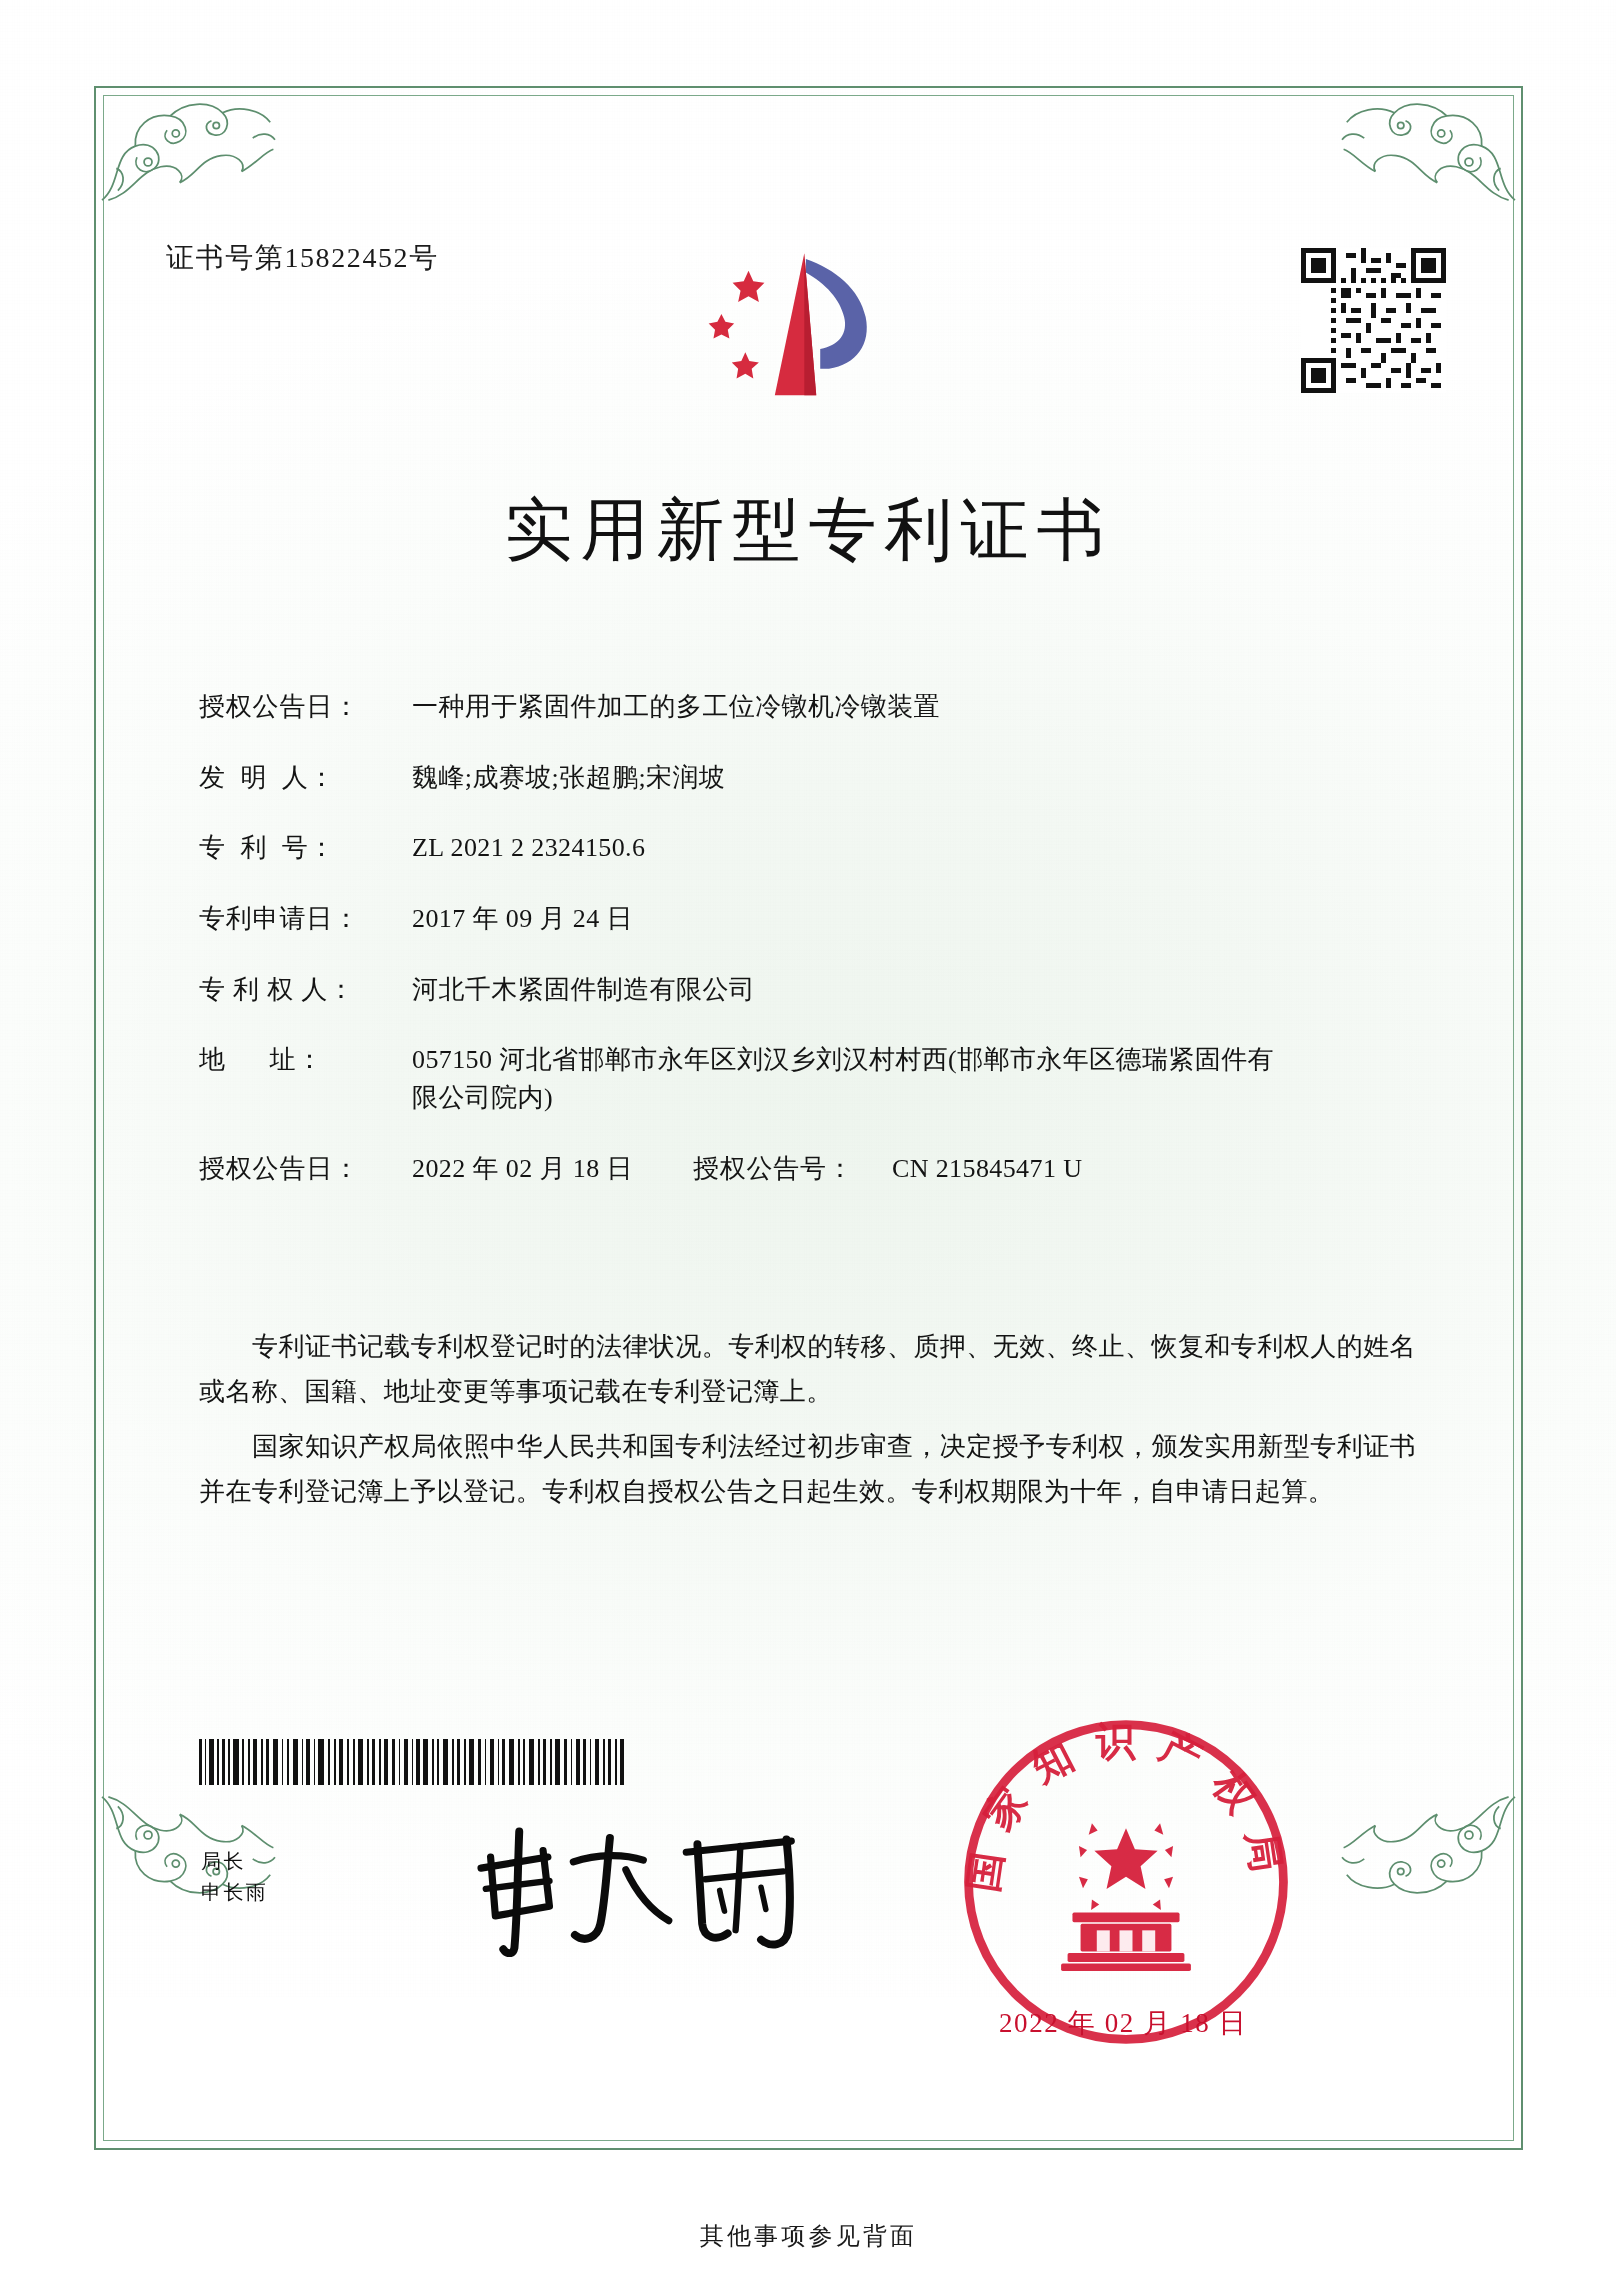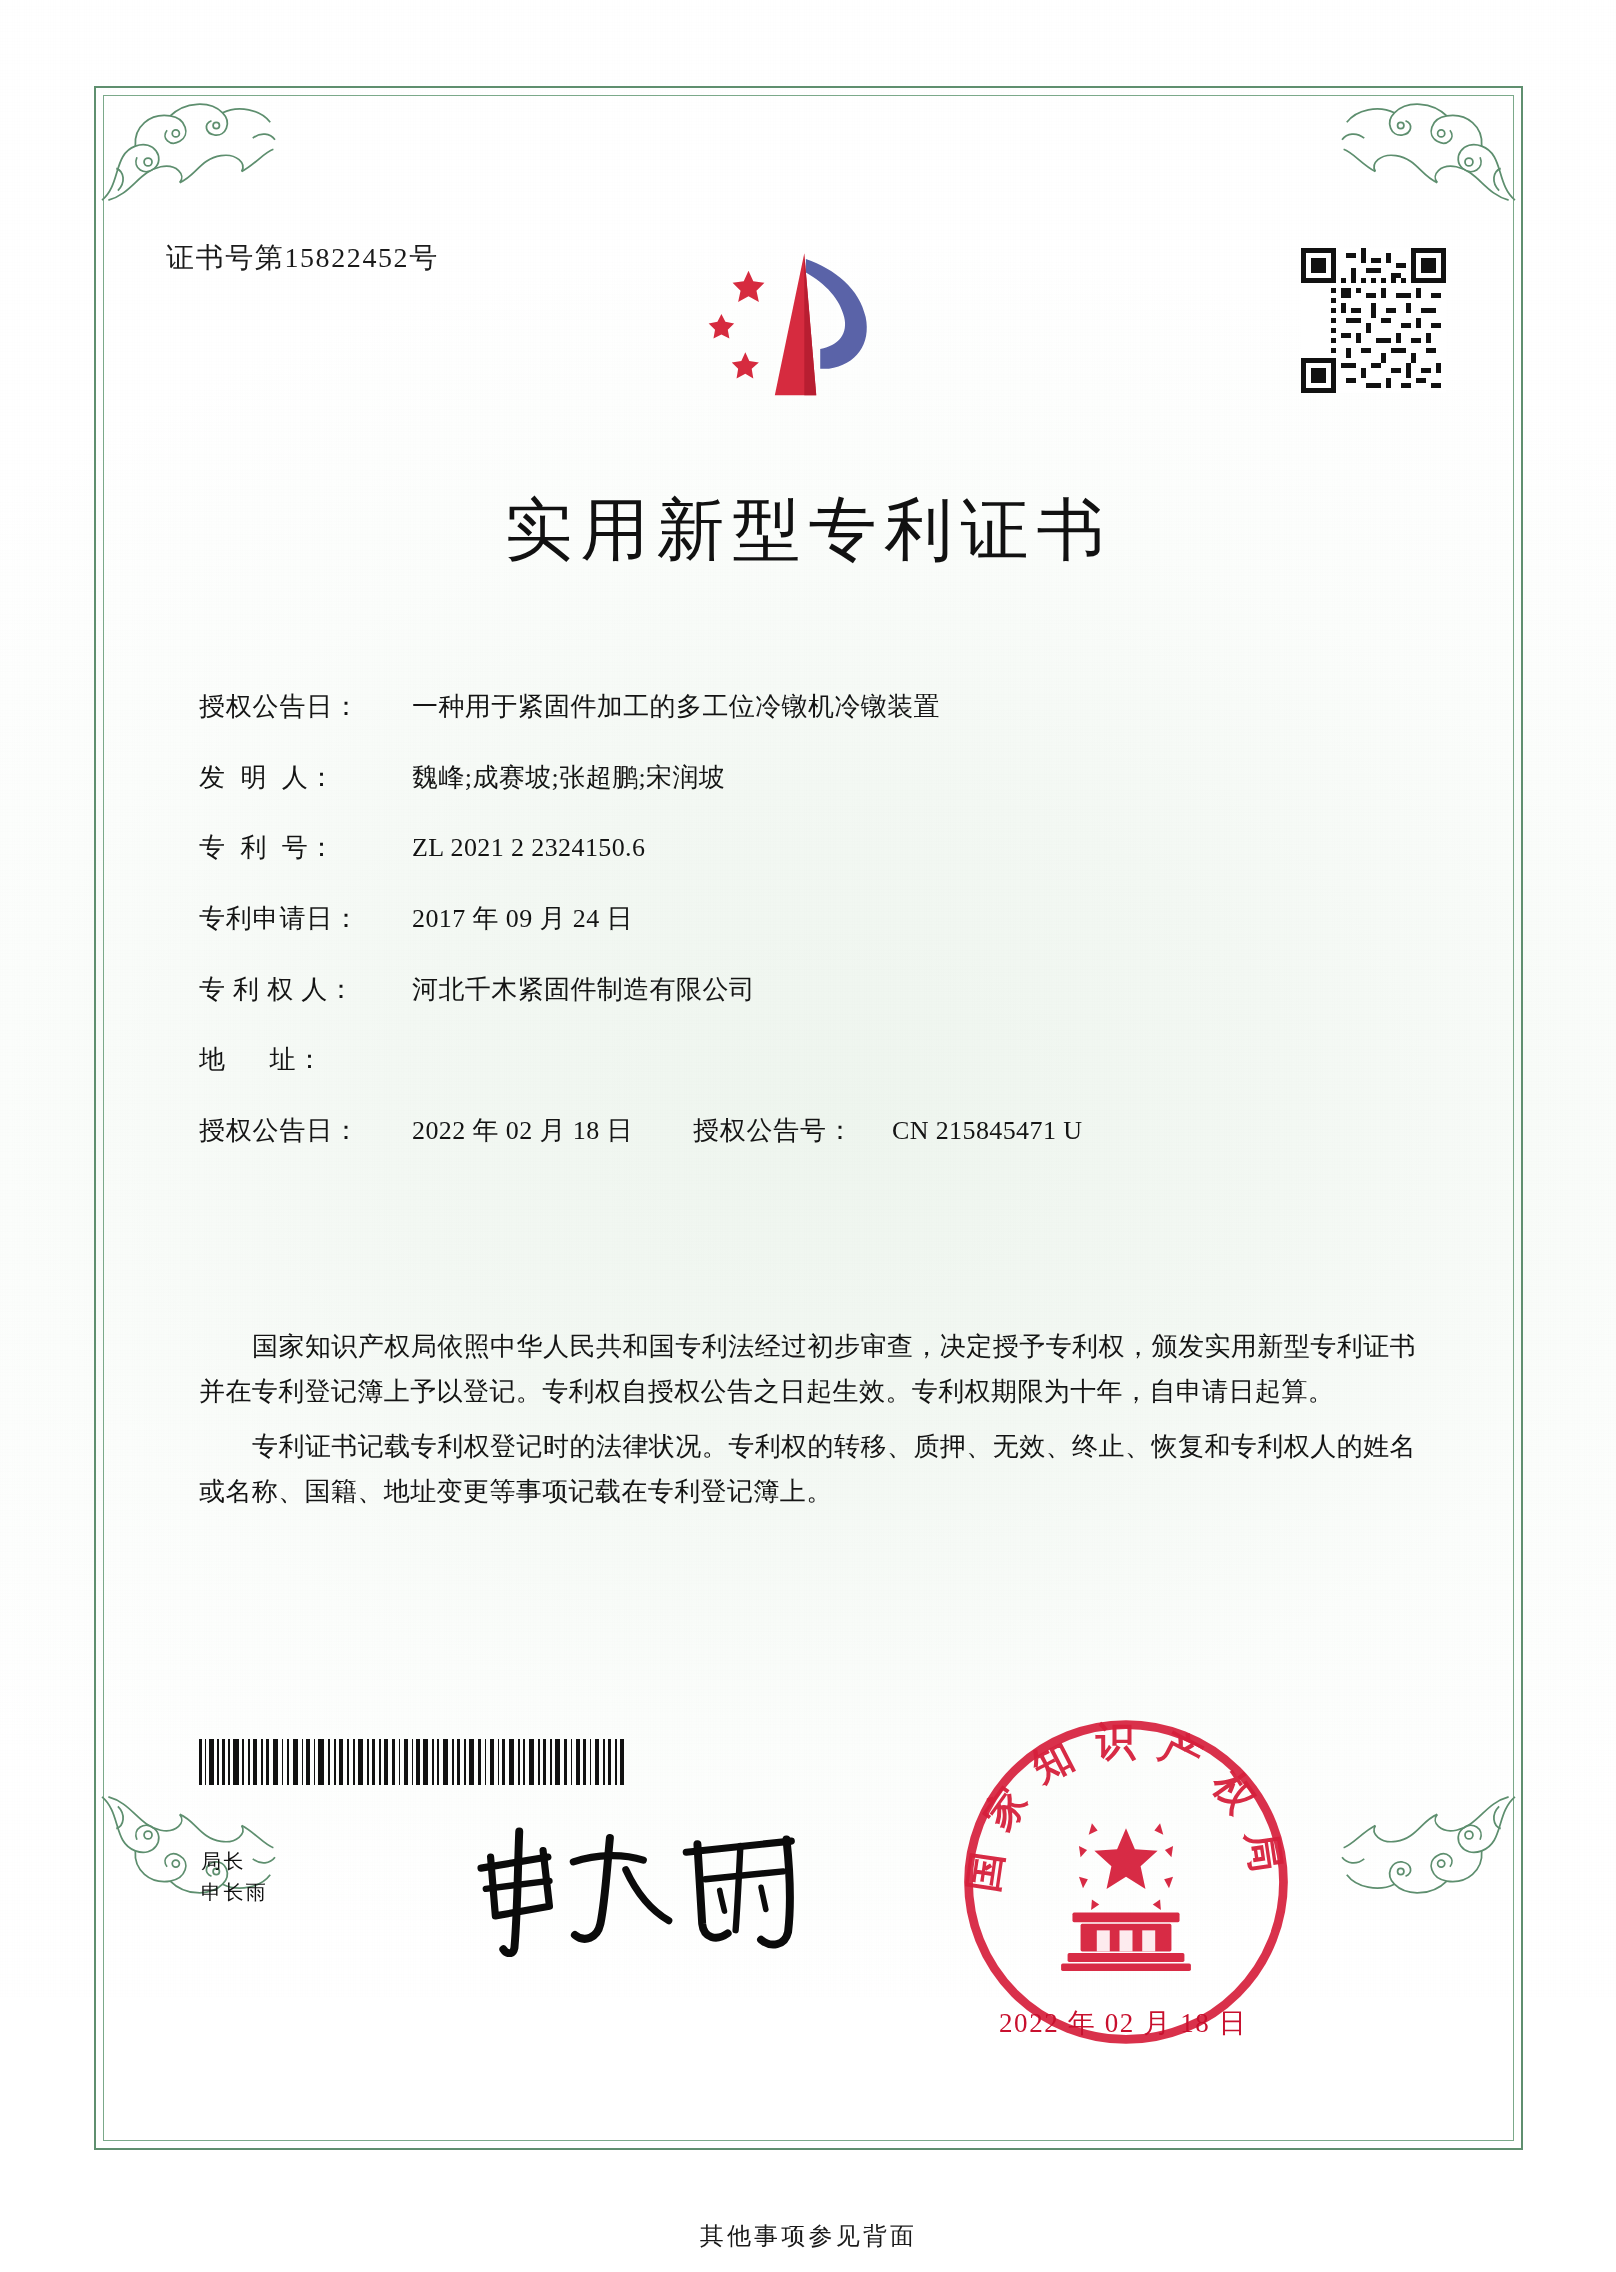--- a/index.html
+++ b/index.html
@@ -440,38 +440,39 @@
       <div class="field-value">2017 年 09 月 24 日</div>
     </div>
 
     <div class="field-row">
       <div class="field-label">专 利 权 人：</div>
       <div class="field-value">河北千木紧固件制造有限公司</div>
     </div>
 
     <div class="field-row">
       <div class="field-label">地      址：</div>
+      <div class="field-value addr">057150 河北省邯郸市永年区刘汉乡刘汉村村西(邯郸市永年区德瑞紧固件有限公司院内)</div>
     </div>
 
     <div class="row-inline">
       <div class="inline-seg">
         <div class="field-label">授权公告日：</div>
         <div class="field-value">2022 年 02 月 18 日</div>
       </div>
       <div class="inline-seg seg2">
         <div class="field-label">授权公告号：</div>
         <div class="field-value">CN 215845471 U</div>
       </div>
     </div>
 
   </div>
 
   <div id="paragraphs">
+    <p>专利证书记载专利权登记时的法律状况。专利权的转移、质押、无效、终止、恢复和专利权人的姓名或名称、国籍、地址变更等事项记载在专利登记簿上。</p>
     <p>国家知识产权局依照中华人民共和国专利法经过初步审查，决定授予专利权，颁发实用新型专利证书并在专利登记簿上予以登记。专利权自授权公告之日起生效。专利权期限为十年，自申请日起算。</p>
-    <p>专利证书记载专利权登记时的法律状况。专利权的转移、质押、无效、终止、恢复和专利权人的姓名或名称、国籍、地址变更等事项记载在专利登记簿上。</p>
   </div>
 
   <div id="barcode">
     <svg viewBox="0 0 540 58" shape-rendering="crispEdges">
       <g fill="#111111">
         <rect x="0" y="0" width="4" height="58"></rect>
           <rect x="7" y="0" width="2" height="58"></rect>
         <rect x="13" y="0" width="6" height="58"></rect>
           <rect x="23" y="0" width="2" height="58"></rect>
         <rect x="29" y="0" width="4" height="58"></rect>

